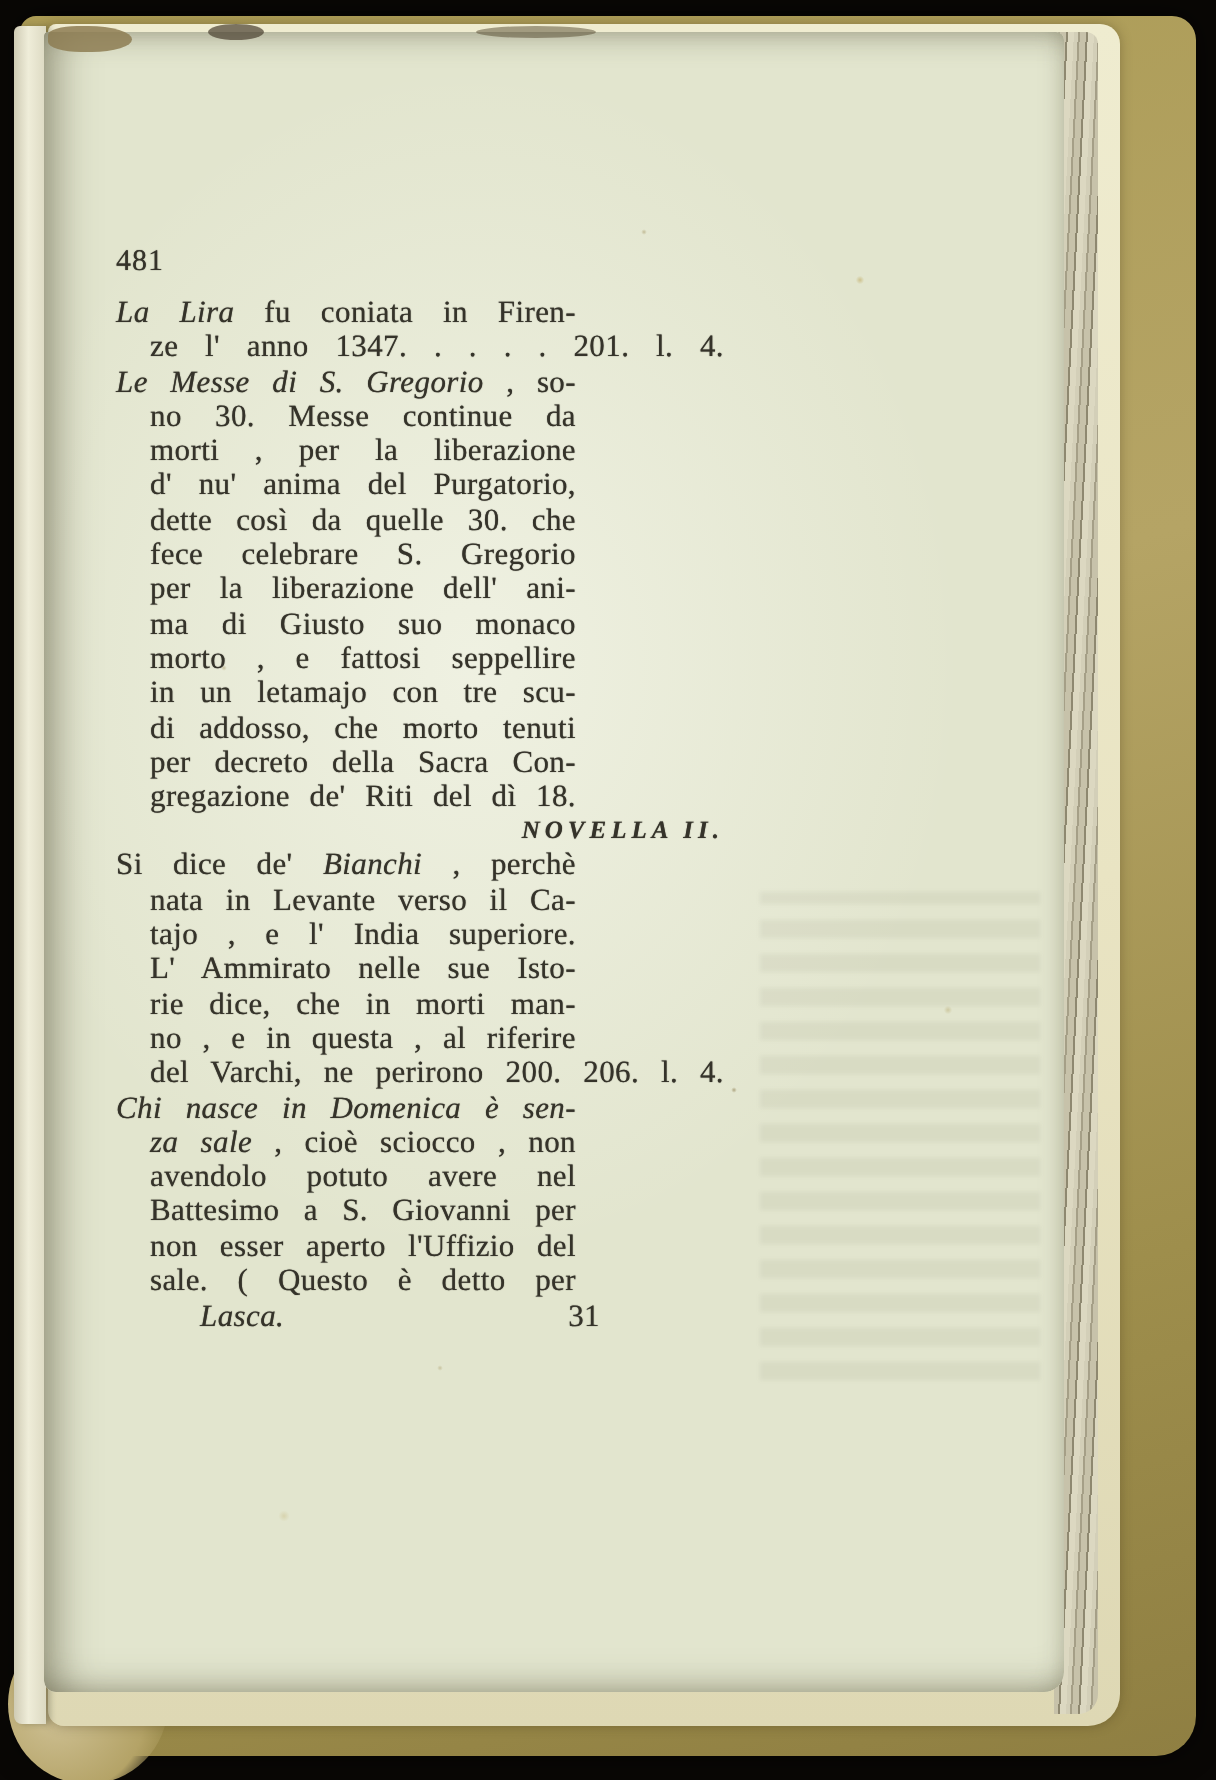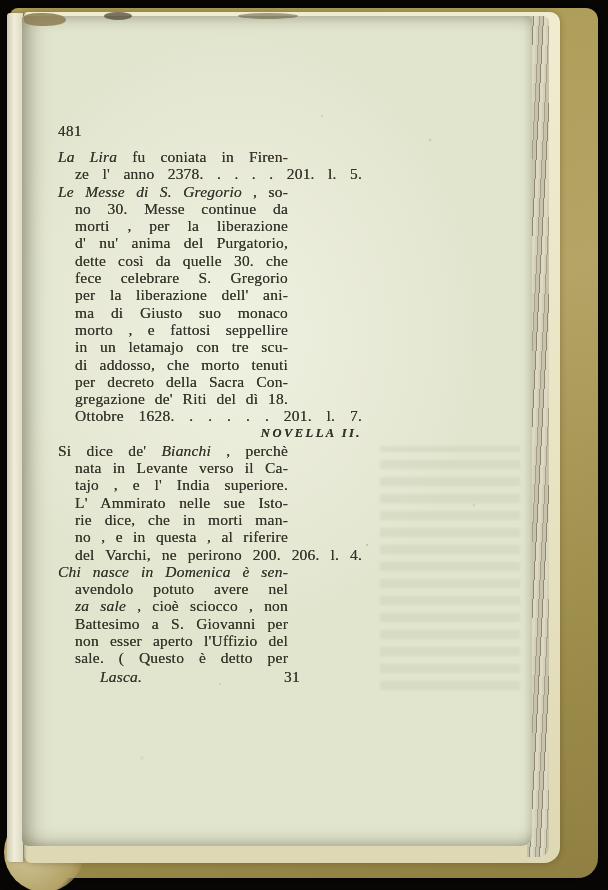--- a/index.html
+++ b/index.html
@@ -111,48 +111,47 @@
 <div class="gutter-strip"></div>
 
 <div class="main-page">
   <div class="ghost"></div>
 
   <div class="page-number">481</div>
 
   <div class="text-block">
     <div id="block-a">
         <div class="line first"><span class="it">La Lira</span><span> fu coniata in Firen-</span></div>
-        <div class="line wide"><span>ze l' anno 2378. . . . . 201. l. 5.</span></div>
+        <div class="line wide"><span>ze l' anno 1347. . . . . 201. l. 4.</span></div>
         <div class="line first"><span class="it">Le Messe di S. Gregorio</span><span> , so-</span></div>
         <div class="line"><span>no 30. Messe continue da</span></div>
         <div class="line"><span>morti , per la liberazione</span></div>
         <div class="line"><span>d' nu' anima del Purgatorio,</span></div>
         <div class="line"><span>dette così da quelle 30. che</span></div>
         <div class="line"><span>fece celebrare S. Gregorio</span></div>
         <div class="line"><span>per la liberazione dell' ani-</span></div>
         <div class="line"><span>ma di Giusto suo monaco</span></div>
         <div class="line"><span>morto , e fattosi seppellire</span></div>
         <div class="line"><span>in un letamajo con tre scu-</span></div>
         <div class="line"><span>di addosso, che morto tenuti</span></div>
         <div class="line"><span>per decreto della Sacra Con-</span></div>
         <div class="line"><span>gregazione de' Riti del dì 18.</span></div>
-        <div class="line wide"><span>Ottobre 1628. . . . . . 201. l. 7.</span></div>
       </div>
     <div class="section-heading">NOVELLA II.</div>
     <div id="block-b">
         <div class="line first"><span>Si dice de' </span><span class="it">Bianchi</span><span> , perchè</span></div>
         <div class="line"><span>nata in Levante verso il Ca-</span></div>
         <div class="line"><span>tajo , e l' India superiore.</span></div>
         <div class="line"><span>L' Ammirato nelle sue Isto-</span></div>
         <div class="line"><span>rie dice, che in morti man-</span></div>
         <div class="line"><span>no , e in questa , al riferire</span></div>
         <div class="line wide"><span>del Varchi, ne perirono 200. 206. l. 4.</span></div>
         <div class="line first"><span class="it">Chi nasce in Domenica è sen-</span></div>
+        <div class="line"><span class="it">za sale</span><span> , cioè sciocco , non</span></div>
         <div class="line"><span>avendolo potuto avere nel</span></div>
-        <div class="line"><span class="it">za sale</span><span> , cioè sciocco , non</span></div>
         <div class="line"><span>Battesimo a S. Giovanni per</span></div>
         <div class="line"><span>non esser aperto l'Uffizio del</span></div>
         <div class="line"><span>sale. ( Questo è detto per</span></div>
       </div>
     <div class="footer-line">
       <span class="it">Lasca.</span>
       <span>31</span>
     </div>
   </div>
 </div>

